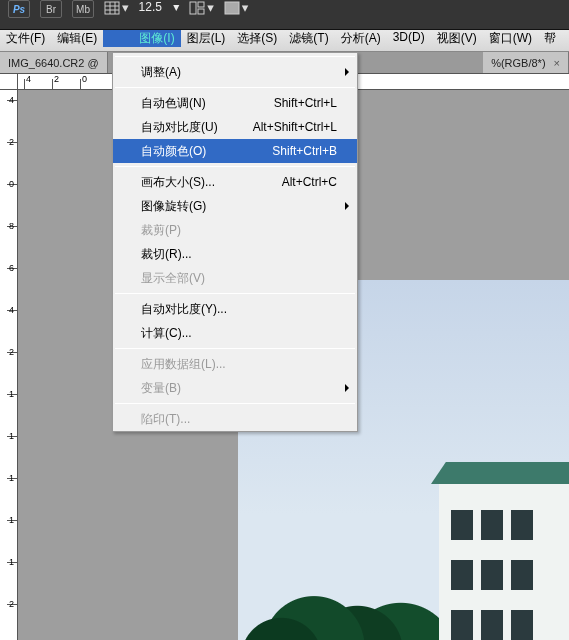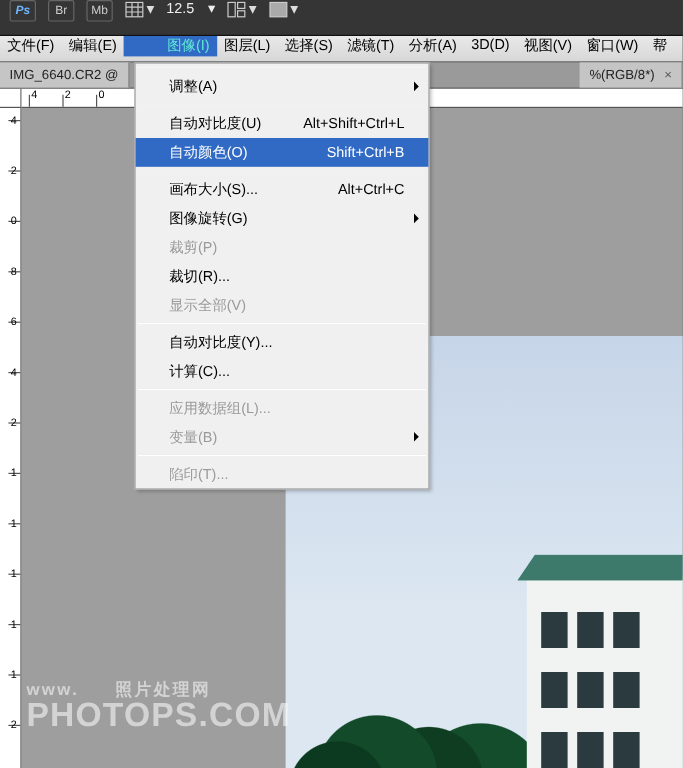--- a/index.html
+++ b/index.html
@@ -167,34 +167,34 @@
         <div class="win" style="left:42px;top:30px"></div>
         <div class="win" style="left:72px;top:30px"></div>
         <div class="win" style="left:12px;top:80px"></div>
         <div class="win" style="left:42px;top:80px"></div>
         <div class="win" style="left:72px;top:80px"></div>
         <div class="win" style="left:12px;top:130px"></div>
         <div class="win" style="left:42px;top:130px"></div>
         <div class="win" style="left:72px;top:130px"></div>
       </div>
     </div>
-    <div class="watermark">
-      <span class="sub"><span>www.</span><span style="margin-left:30px">照片处理网</span></span>
-      <span>PHOTOPS.COM</span>
-    </div>
   </div>
 </div>
 
 <div class="dropdown" id="dropdown">
     <div class="dd-sep"></div>
     <div class="dd-row">
       <span class="dd-label">调整(A)</span>
       <span class="dd-arrow"></span>
     </div>
     <div class="dd-sep"></div>
+    <div class="dd-row">
+      <span class="dd-label">自动色调(N)</span>
+      <span class="dd-short">Shift+Ctrl+L</span>
+    </div>
     <div class="dd-row">
       <span class="dd-label">自动对比度(U)</span>
       <span class="dd-short">Alt+Shift+Ctrl+L</span>
     </div>
     <div class="dd-row highlight">
       <span class="dd-label">自动颜色(O)</span>
       <span class="dd-short">Shift+Ctrl+B</span>
     </div>
     <div class="dd-sep"></div>
     <div class="dd-row">

